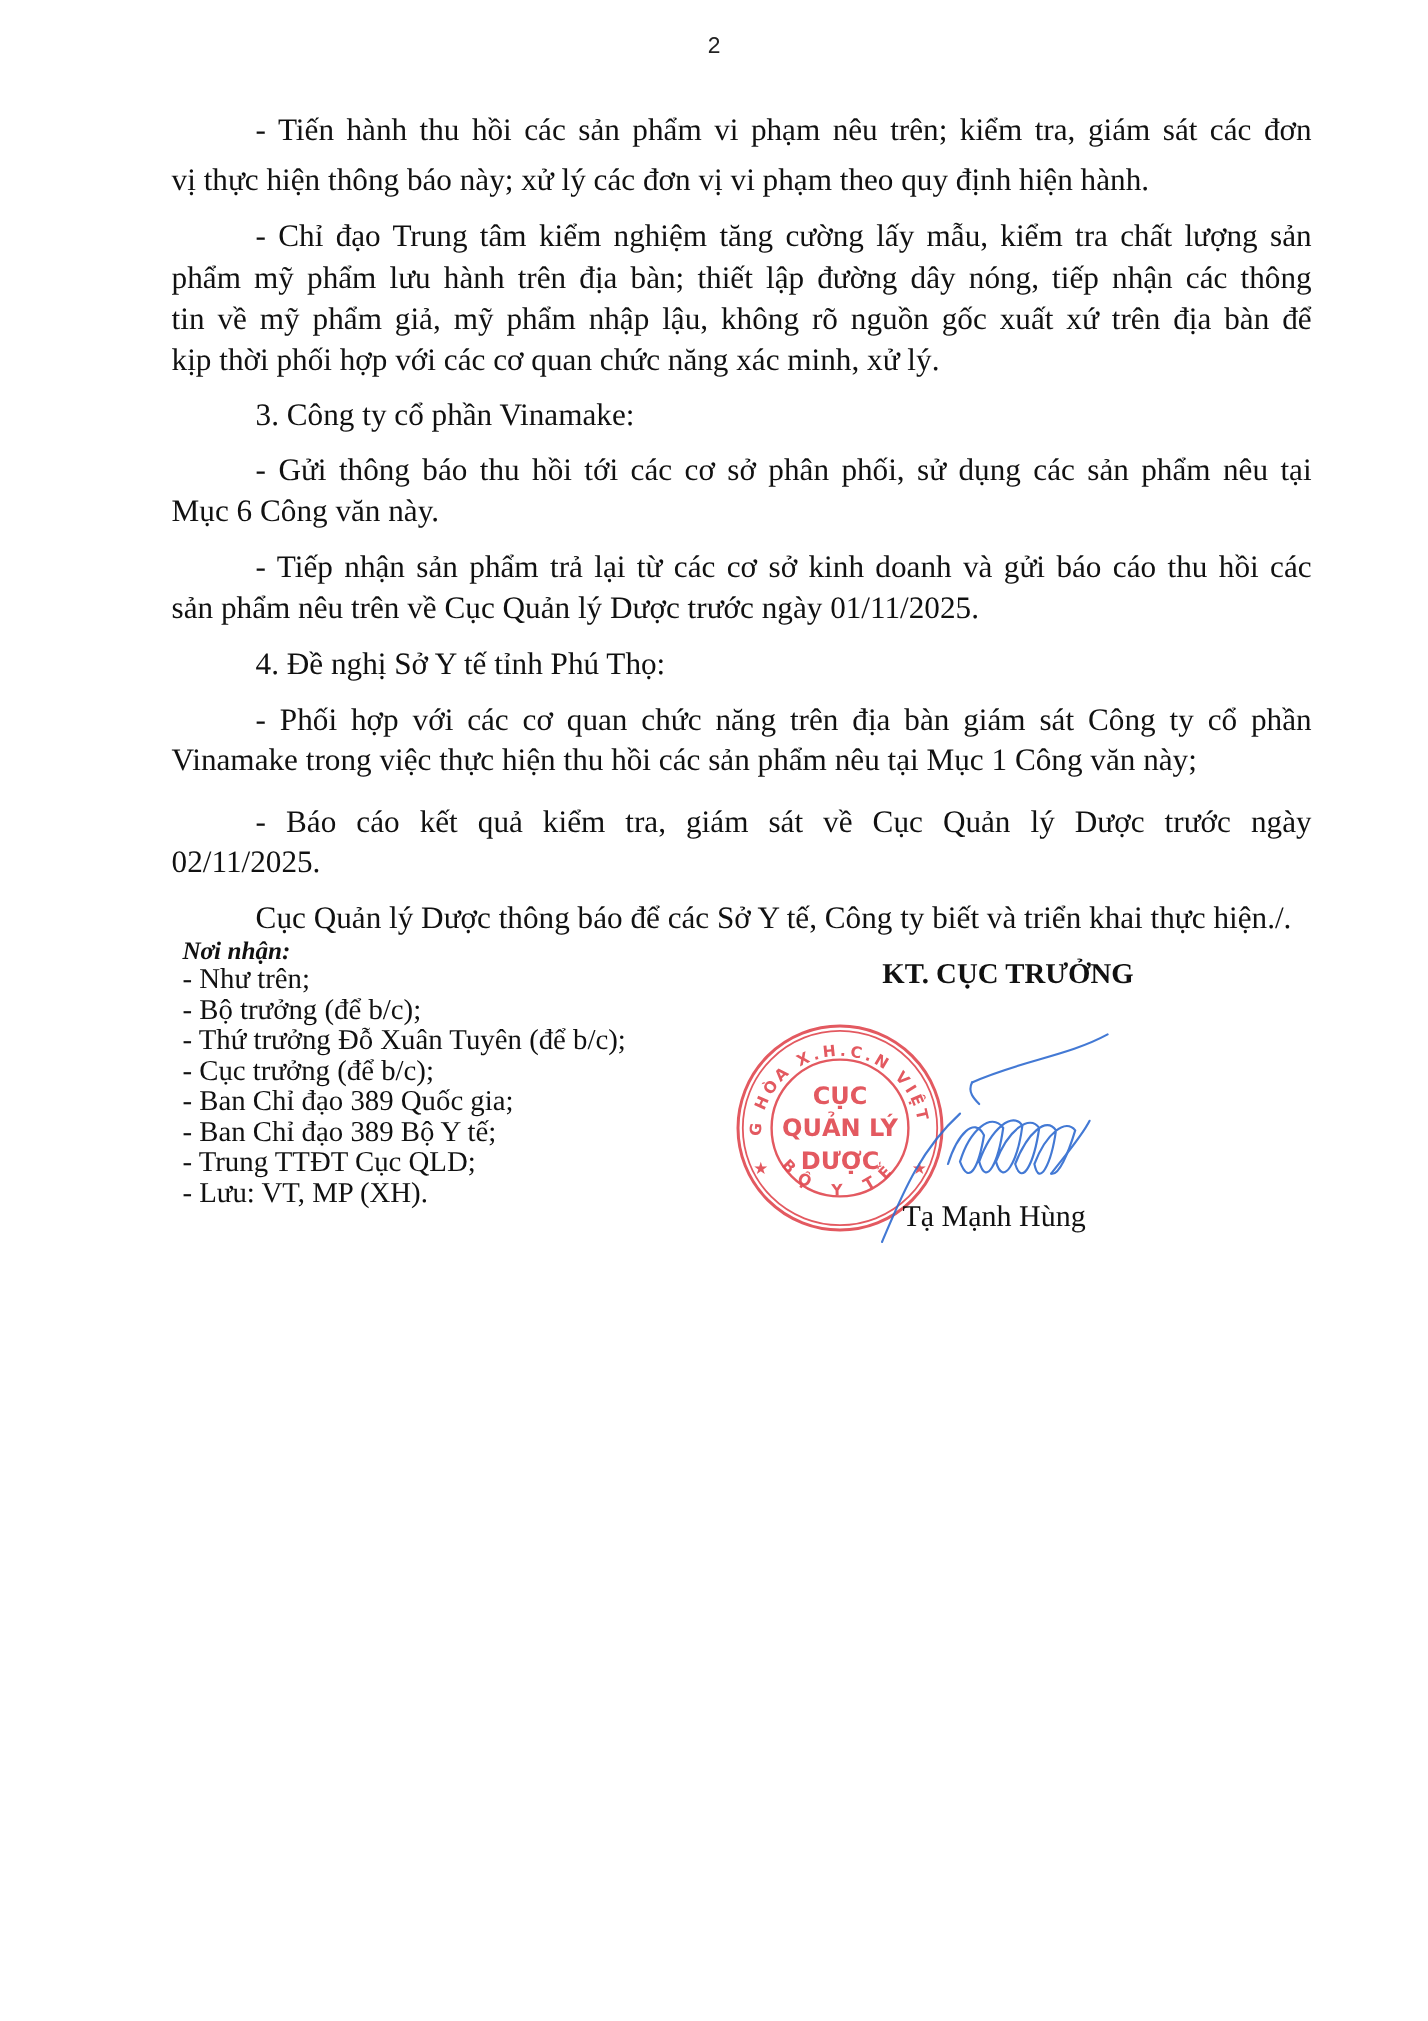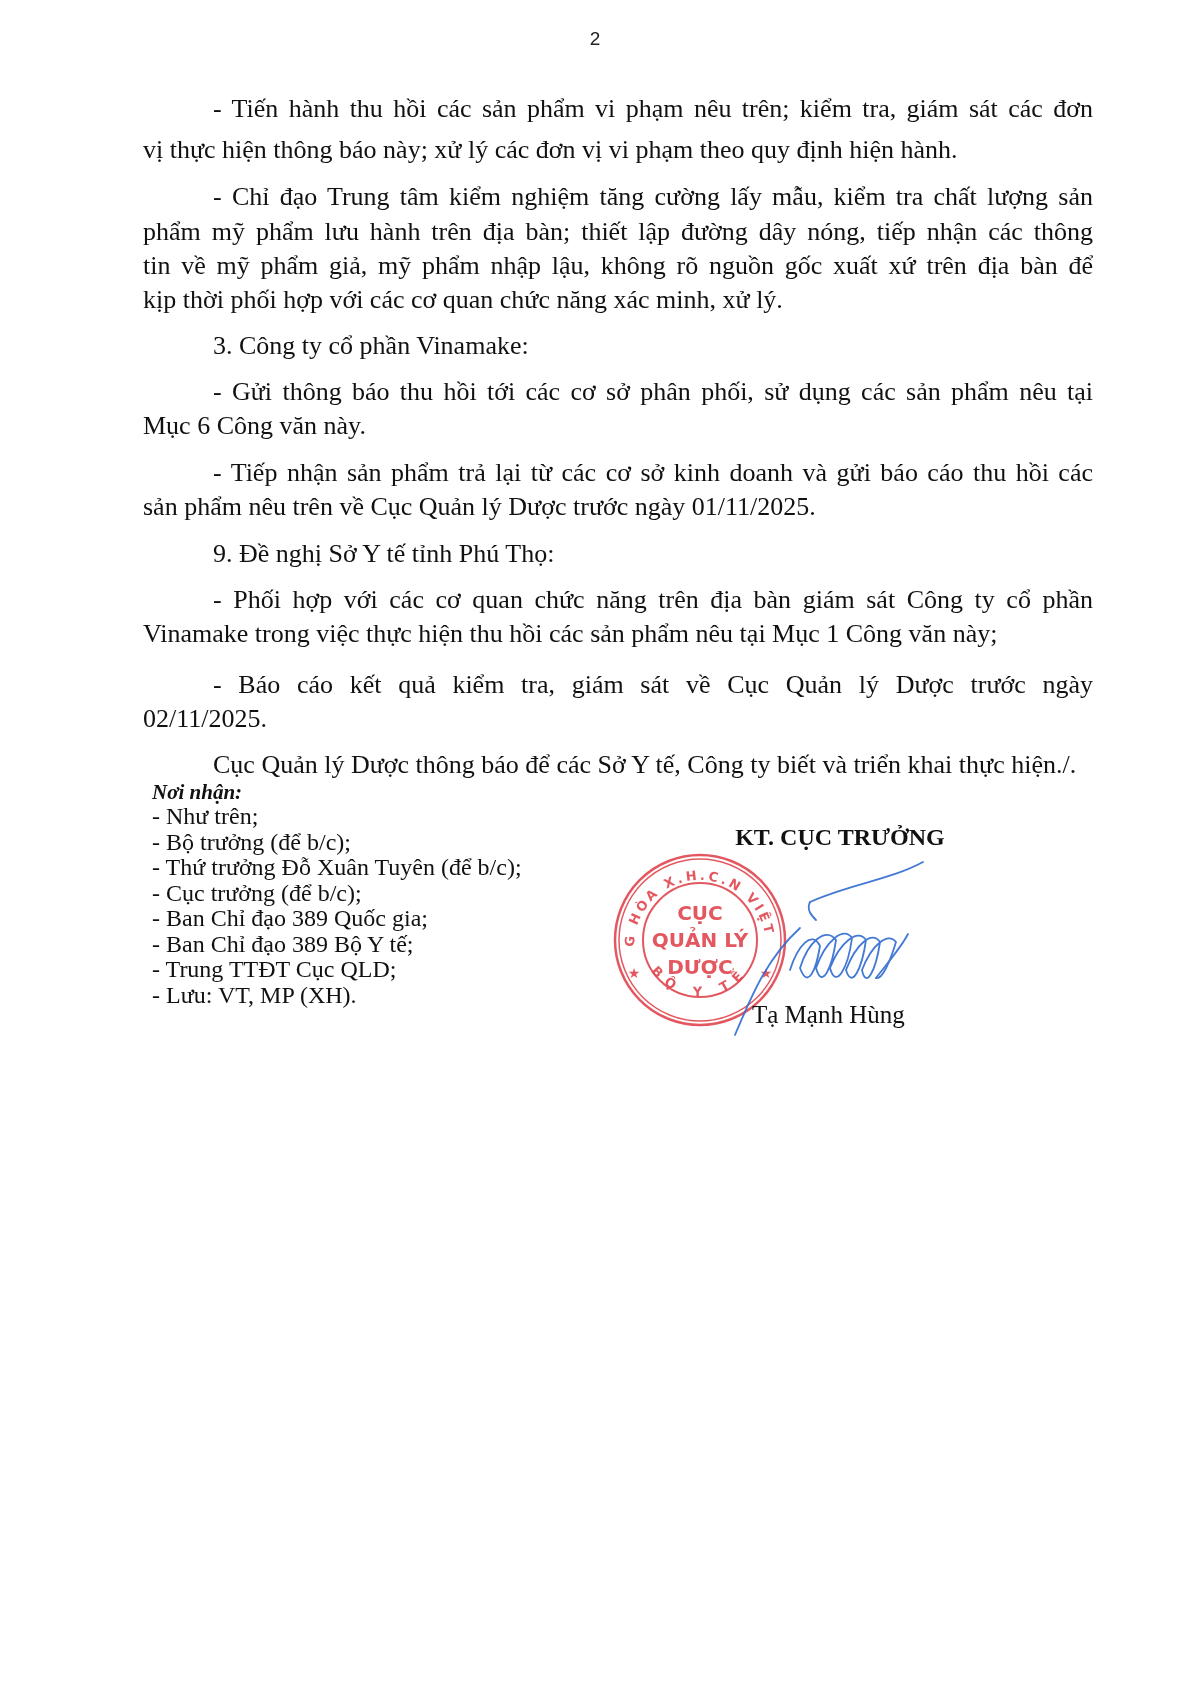--- a/index.html
+++ b/index.html
@@ -7,21 +7,21 @@
          font-family: "Liberation Serif", "DejaVu Serif", serif; color: #111; }
   .page-num { position: absolute; top: 28px; left: 0; width: 1190px; text-align: center;
               font-family: "Liberation Sans", "DejaVu Sans", sans-serif; font-size: 19px; color: #222; }
   .line { position: absolute; left: 143px; width: 950px; height: 34px; line-height: 34px;
           font-size: 26px; white-space: nowrap; }
   .line.just { text-align: justify; text-align-last: justify; white-space: normal; overflow: hidden; }
   .line.ind { left: 213px; width: 880px; }
   .recipients { position: absolute; left: 152px; top: 780px; }
   .recipients .title { font-weight: bold; font-style: italic; font-size: 21px; line-height: 24px; height: 24px; }
   .recipients .item { font-size: 24px; line-height: 25.5px; height: 25.5px; white-space: nowrap; }
-  .sig-block { position: absolute; left: 680px; top: 822px; width: 320px; text-align: center; }
+  .sig-block { position: absolute; left: 680px; top: 797px; width: 320px; text-align: center; }
   .sig-block .role { font-weight: bold; font-size: 24px; line-height: 30px; white-space: nowrap; }
   .signer { position: absolute; left: 752px; top: 1000px; font-weight: normal; font-size: 25px; line-height: 30px; white-space: nowrap; }
   .seal { position: absolute; left: 612px; top: 852px; width: 176px; height: 176px; }
   .signature { position: absolute; left: 640px; top: 850px; width: 300px; height: 190px; }
 </style>
 </head>
 <body>
 
 <div class="page-num">2</div>
 
@@ -42,21 +42,21 @@
 <div>
   <div class="line ind just" style="top:375px">- Gửi thông báo thu hồi tới các cơ sở phân phối, sử dụng các sản phẩm nêu tại</div>
   <div class="line" style="top:409px">Mục 6 Công văn này.</div>
 </div>
 
 <div>
   <div class="line ind just" style="top:456px">- Tiếp nhận sản phẩm trả lại từ các cơ sở kinh doanh và gửi báo cáo thu hồi các</div>
   <div class="line" style="top:490px">sản phẩm nêu trên về Cục Quản lý Dược trước ngày 01/11/2025.</div>
 </div>
 
-<div class="line ind" style="top:537px">9. Đề nghị Sở Y tế tỉnh Phú Thọ:</div>
+<div class="line ind" style="top:537px">4. Đề nghị Sở Y tế tỉnh Phú Thọ:</div>
 
 <div>
   <div class="line ind just" style="top:583px">- Phối hợp với các cơ quan chức năng trên địa bàn giám sát Công ty cổ phần</div>
   <div class="line" style="top:617px">Vinamake trong việc thực hiện thu hồi các sản phẩm nêu tại Mục 1 Công văn này;</div>
 </div>
 
 <div>
   <div class="line ind just" style="top:668px">- Báo cáo kết quả kiểm tra, giám sát về Cục Quản lý Dược trước ngày</div>
   <div class="line" style="top:702px">02/11/2025.</div>
 </div>

